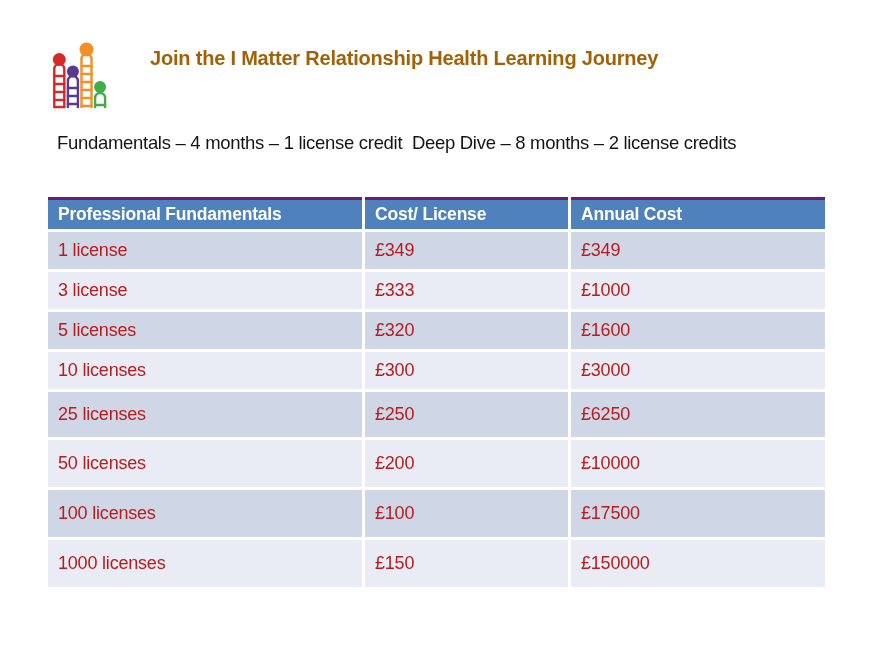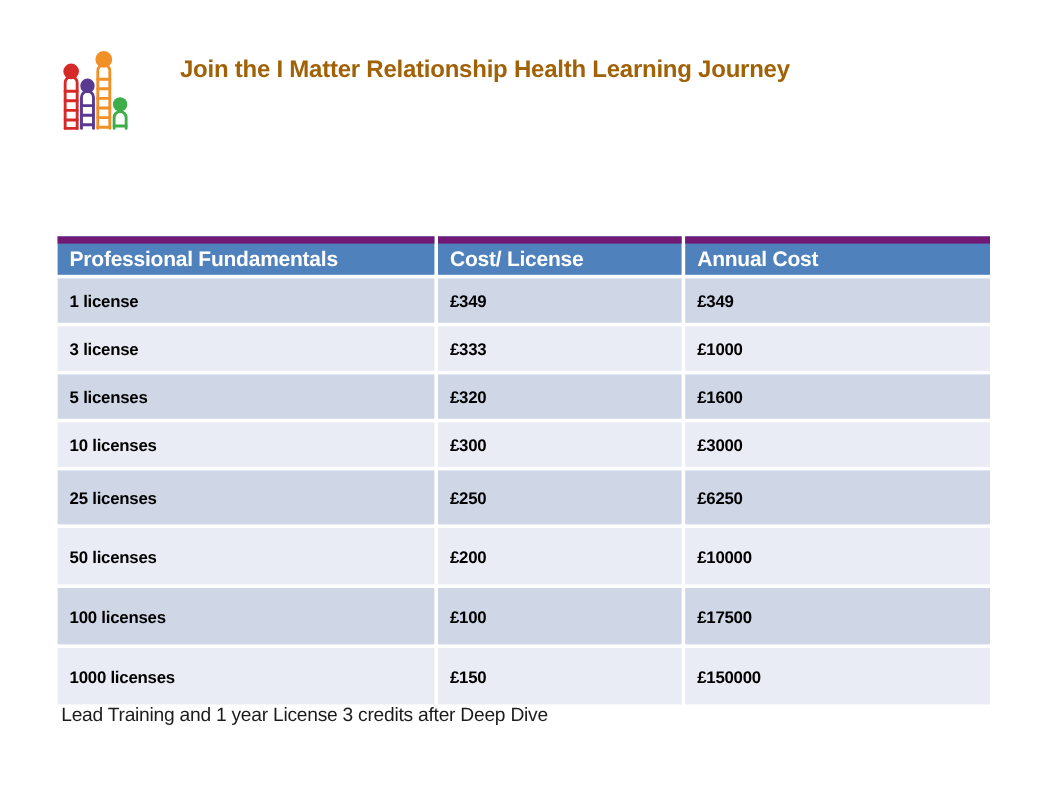--- a/index.html
+++ b/index.html
@@ -26,27 +26,26 @@
     position:absolute;left:48px;top:197px;width:777px;
     display:grid;
     grid-template-columns:314px 203px 1fr;
     grid-template-rows:32px 37px 37px 37px 37px 45px 47px 47px 47px;
     gap:3px;
   }
   .trow{display:contents;}
   .cell{
     display:flex;align-items:center;
     padding-left:10px;
-    font-size:14px;color:#000000;
+    font-size:18px;color:#b91c1c;
     letter-spacing:-0.2px;
-    font-weight:bold;
   }
   .cell.head{
     background:#4f81bd;color:#ffffff;font-weight:bold;font-size:17.5px;
-    border-top:6px solid #701a75;
+    border-top:3px solid #701a75;
   }
   .cell.dark{background:#cfd6e6;}
   .cell.light{background:#e9ecf4;text-align:center;}
   .footnotes{position:absolute;left:51px;top:586px;}
   .footnote-line{
     font-size:16px;color:#1c1c1c;line-height:21.5px;letter-spacing:-0.2px;
     white-space:pre-wrap;
   }
 </style>
 </head>
@@ -90,20 +89,21 @@
     </g>
     <circle cx="54.1" cy="51" r="6" fill="#3fae4a"></circle>
   </svg>
 </div>
 
 <div class="title-block">
   <div class="title-line">Join the I Matter Relationship Health Learning Journey</div>
 </div>
 
 <div class="intro-block">
+  <div class="intro-line">Fundamentals – 4 months – 1 license credit  Deep Dive – 8 months – 2 license credits</div>
 </div>
 
 <div class="pricing-table">
   <div class="trow">
     <div class="cell head">Professional Fundamentals</div>
     <div class="cell head">Cost/ License</div>
     <div class="cell head">Annual Cost</div>
   </div>
   <div class="trow">
     <div class="cell dark">1 license</div>
@@ -141,14 +141,13 @@
     <div class="cell dark">£17500</div>
   </div>
   <div class="trow">
     <div class="cell light">1000 licenses</div>
     <div class="cell light">£150</div>
     <div class="cell light">£150000</div>
   </div>
 </div>
 
 <div class="footnotes">
-  <div class="footnote-line">Lead Training and 1 year License 3 credits after Deep Dive</div>
 </div>
 
 </body></html>

